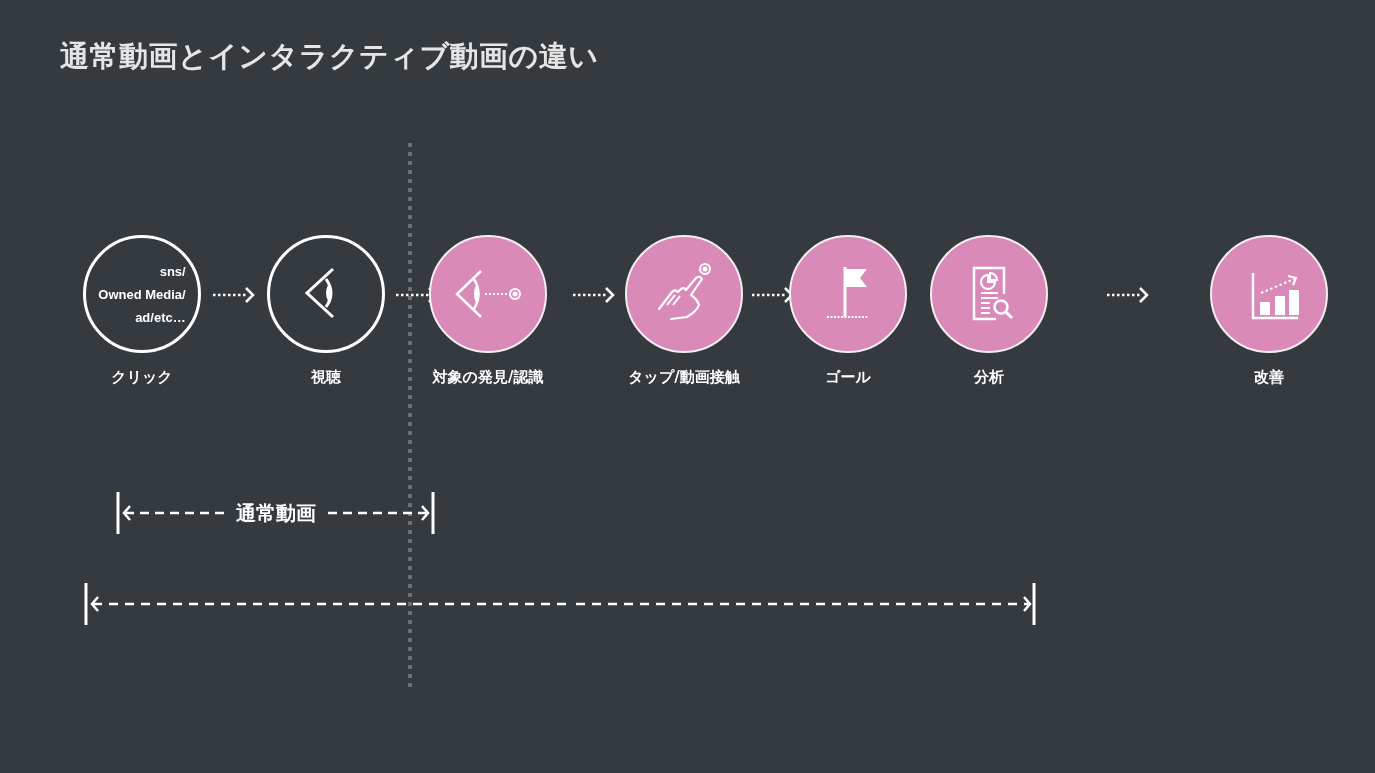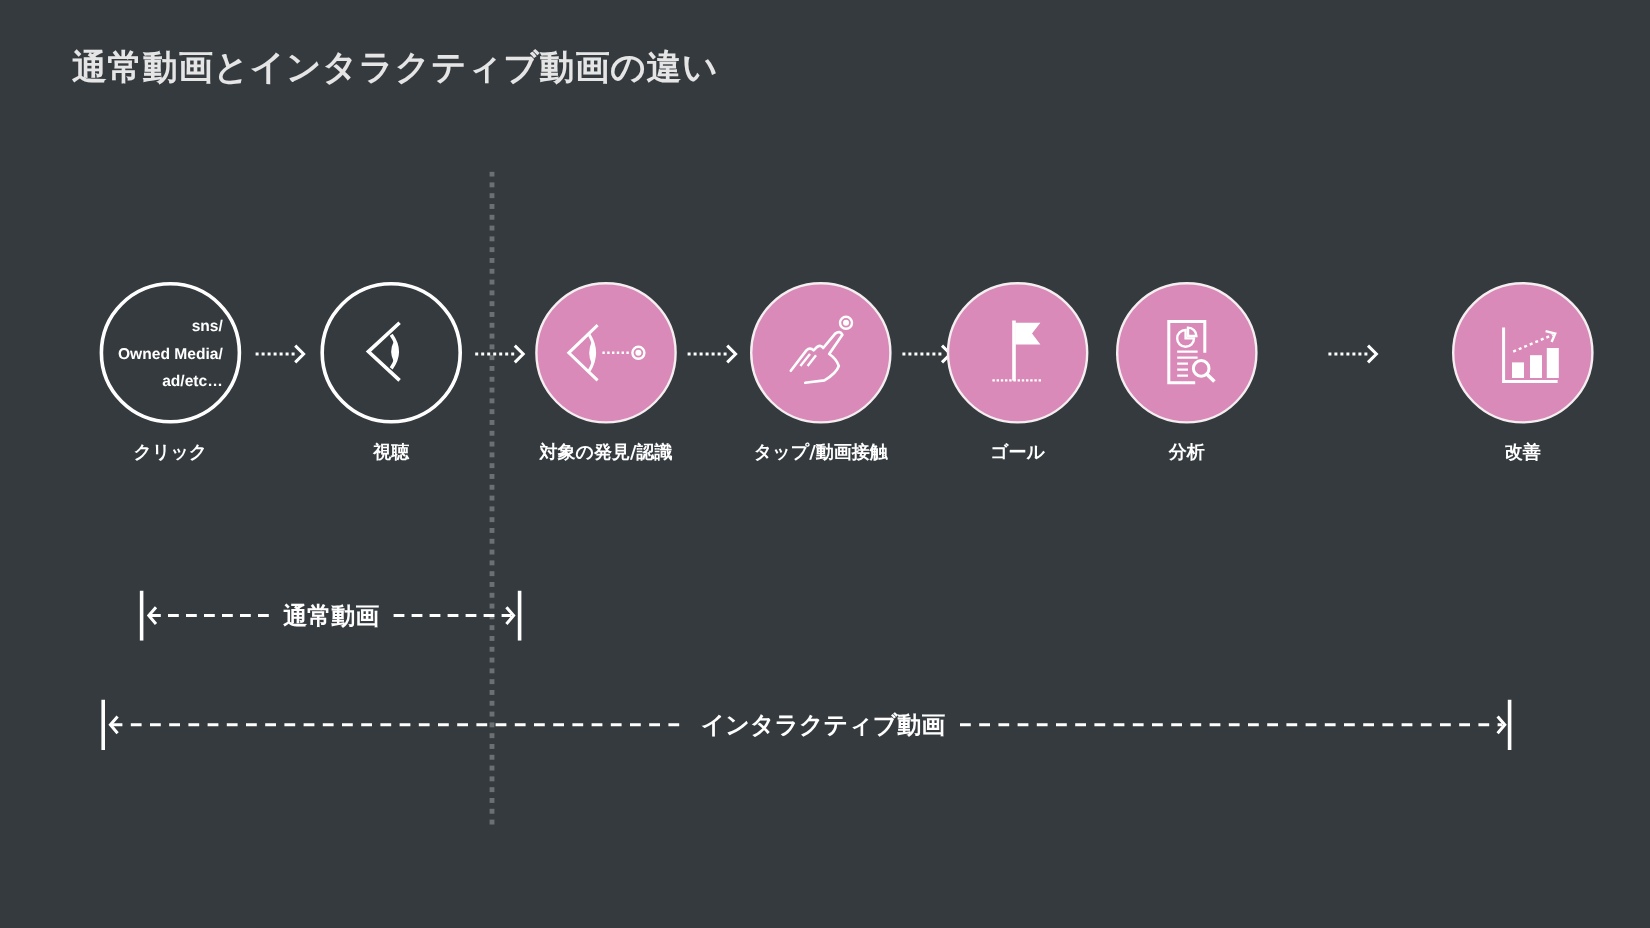--- a/index.html
+++ b/index.html
@@ -84,21 +84,21 @@
   <div class="step-label">視聴</div>
 </div>
 
 <div class="arrow" style="left:395px;">
   <svg viewBox="0 0 44 20">
       <line x1="1" y1="10" x2="36" y2="10" stroke="#fff" stroke-width="2.5" stroke-dasharray="2.5 2.5"></line>
       <polyline points="34,3 41,10 34,17" fill="none" stroke="#fff" stroke-width="2.5"></polyline>
     </svg>
 </div>
 
-<div class="step" style="left:505px;">
+<div class="step" style="left:488px;">
   <div class="circle filled">
     <svg viewBox="0 0 90 90">
       <polyline points="38,22 14,45 38,68" fill="none" stroke="#fff" stroke-width="2.5"></polyline>
       <path d="M31,30 Q40,45 31,60" fill="none" stroke="#fff" stroke-width="2.5"></path>
       <path d="M33,36 Q39,45 33,54 Q29,45 33,36 Z" fill="#fff"></path>
       <line x1="42" y1="45" x2="66" y2="45" stroke="#fff" stroke-width="2" stroke-dasharray="2 2"></line>
       <circle cx="72" cy="45" r="5" fill="none" stroke="#fff" stroke-width="2"></circle>
       <circle cx="72" cy="45" r="2.5" fill="#fff"></circle>
     </svg>
   </div>
@@ -202,19 +202,18 @@
     <line x1="107" y1="0" x2="107" y2="42" stroke="#fff" stroke-width="3"></line>
   </svg>
 </div>
 
 <div class="range" style="left:84px; top:583px;">
   <svg width="490" height="42" viewBox="0 0 490 42">
     <line x1="2" y1="0" x2="2" y2="42" stroke="#fff" stroke-width="3"></line>
     <polyline points="14,14 8,21 14,28" fill="none" stroke="#fff" stroke-width="2.5"></polyline>
     <line x1="9" y1="21" x2="488" y2="21" stroke="#fff" stroke-width="2.5" stroke-dasharray="9 7"></line>
   </svg>
-  <span class="label">インタラクティブ動画</span>
   <svg width="462" height="42" viewBox="0 0 462 42">
     <line x1="2" y1="21" x2="454" y2="21" stroke="#fff" stroke-width="2.5" stroke-dasharray="9 7"></line>
     <polyline points="450,14 456,21 450,28" fill="none" stroke="#fff" stroke-width="2.5"></polyline>
     <line x1="460" y1="0" x2="460" y2="42" stroke="#fff" stroke-width="3"></line>
   </svg>
 </div>
 
 </body></html>

